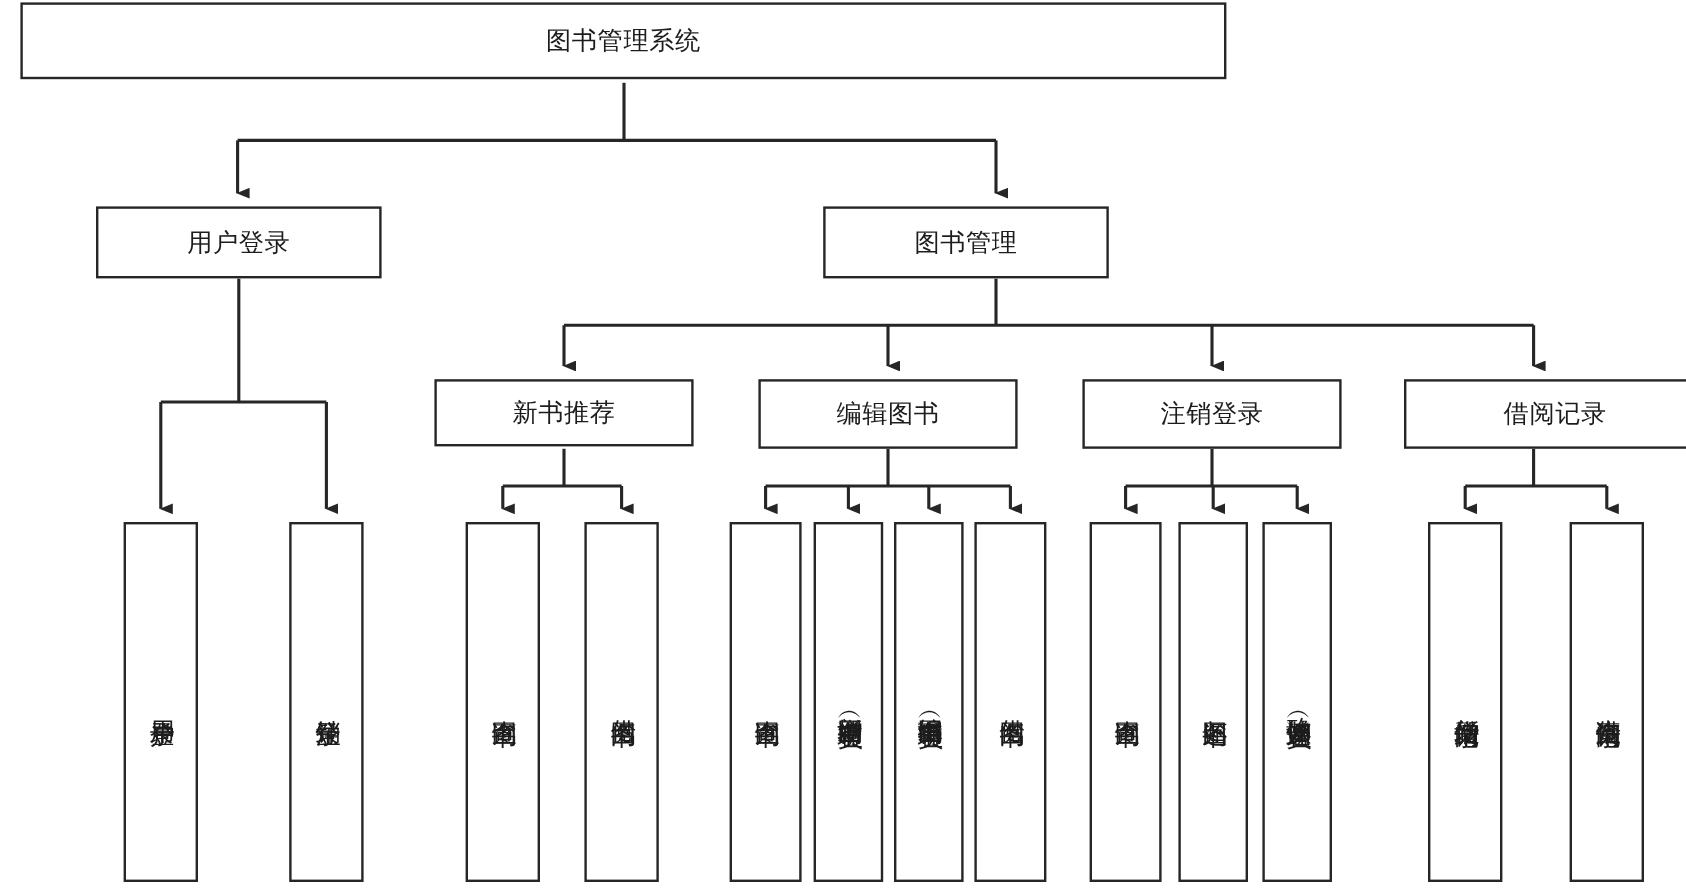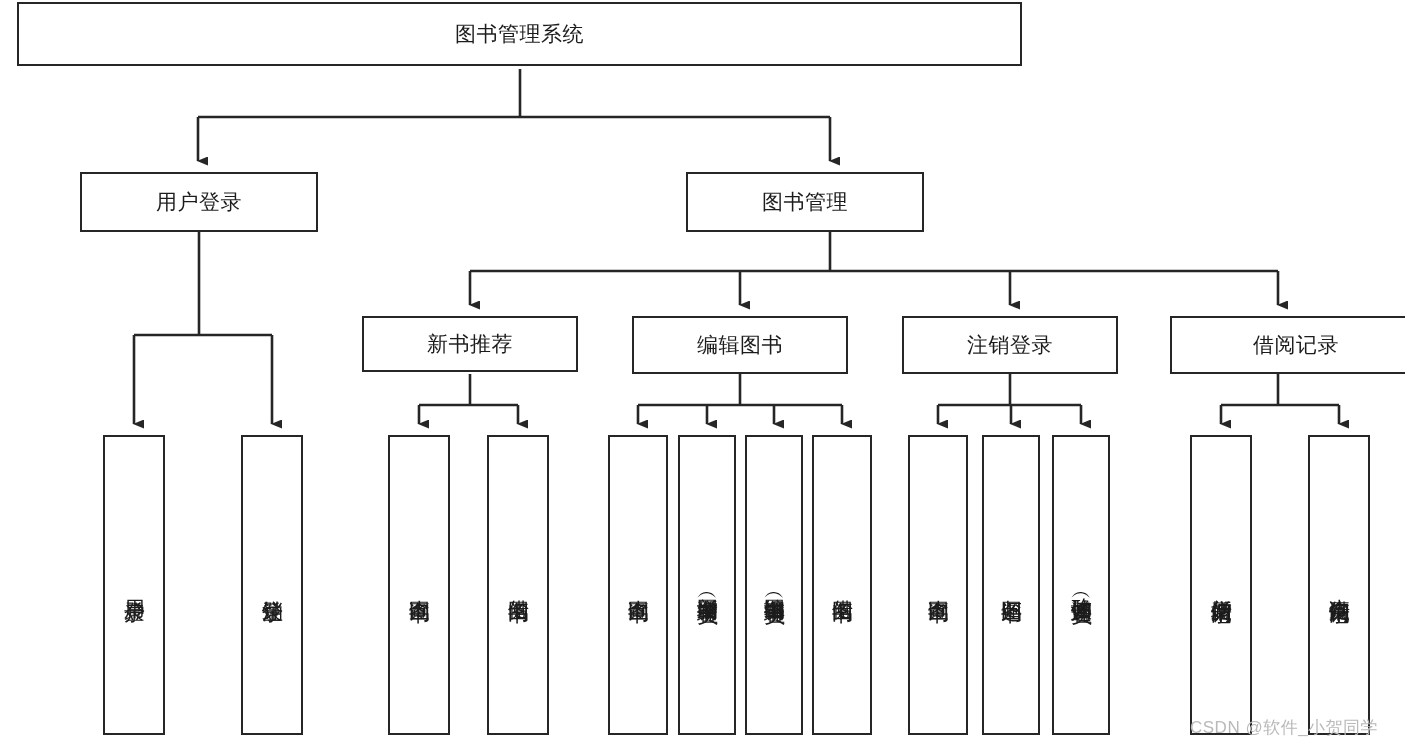--- a/index.html
+++ b/index.html
@@ -184,15 +184,14 @@
   <div class="node-box vertical" style="left: 1052px; top: 435px; width: 58px; height: 300px;">
     <span class="node-label">确认归还（管理员）</span>
   </div>
   <div class="node-box vertical" style="left: 1190px; top: 435px; width: 62px; height: 300px;">
     <span class="node-label">新增借阅记录</span>
   </div>
   <div class="node-box vertical" style="left: 1308px; top: 435px; width: 62px; height: 300px;">
     <span class="node-label">查询借阅记录</span>
   </div>
 
-  <div class="watermark" style="left:1190px; top:716px;">CSDN @软件_小贺同学</div>
 
 </div>
 
 </body></html>

